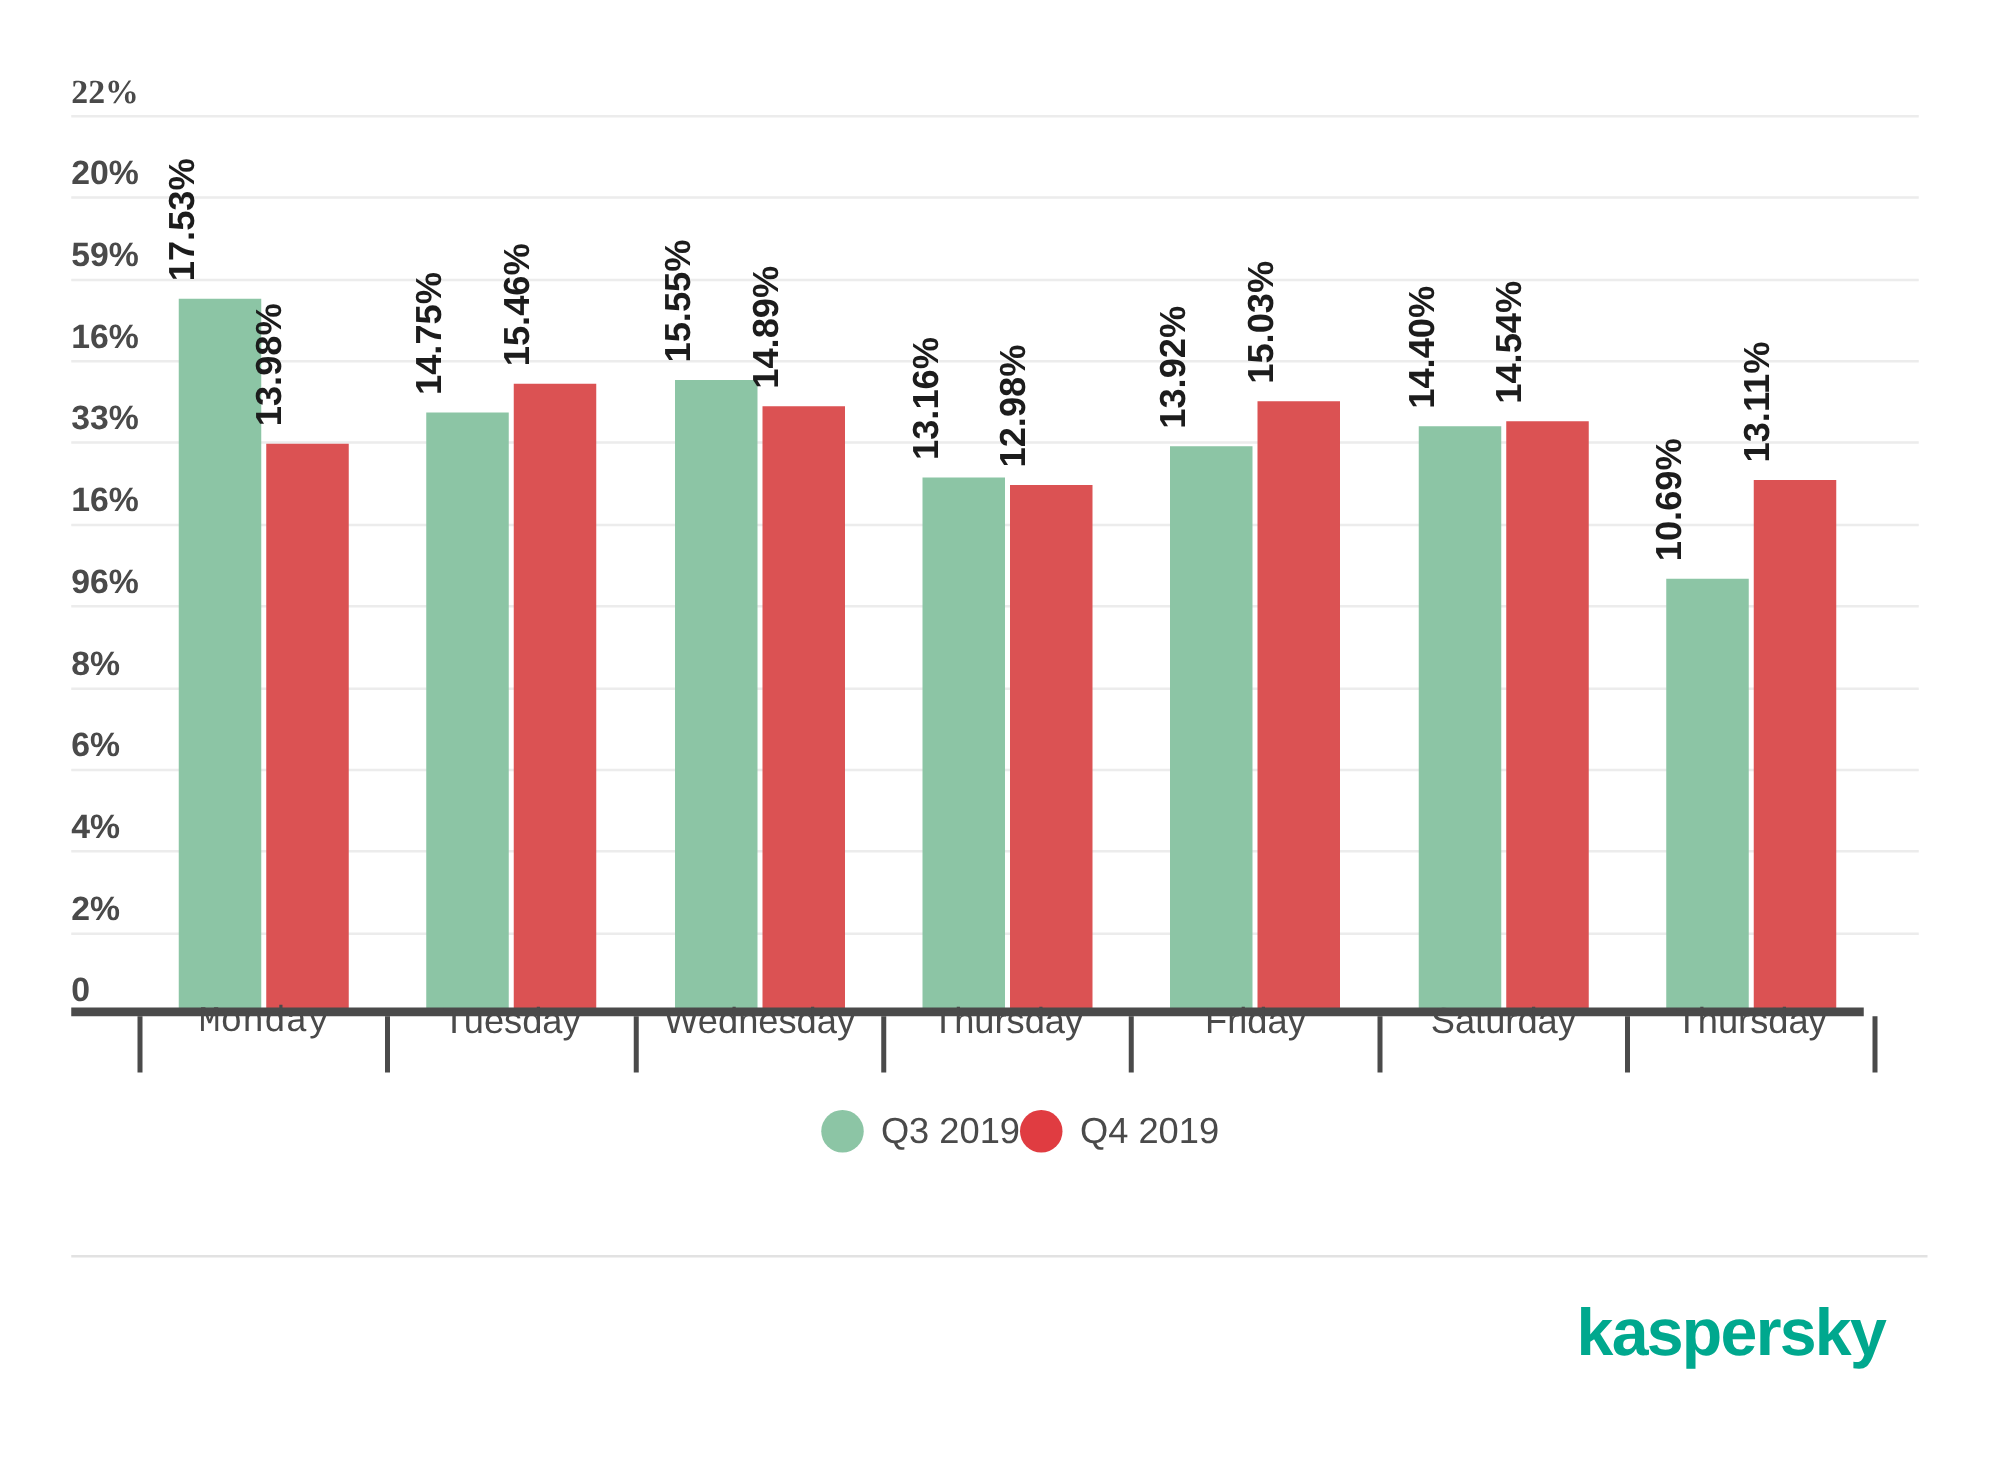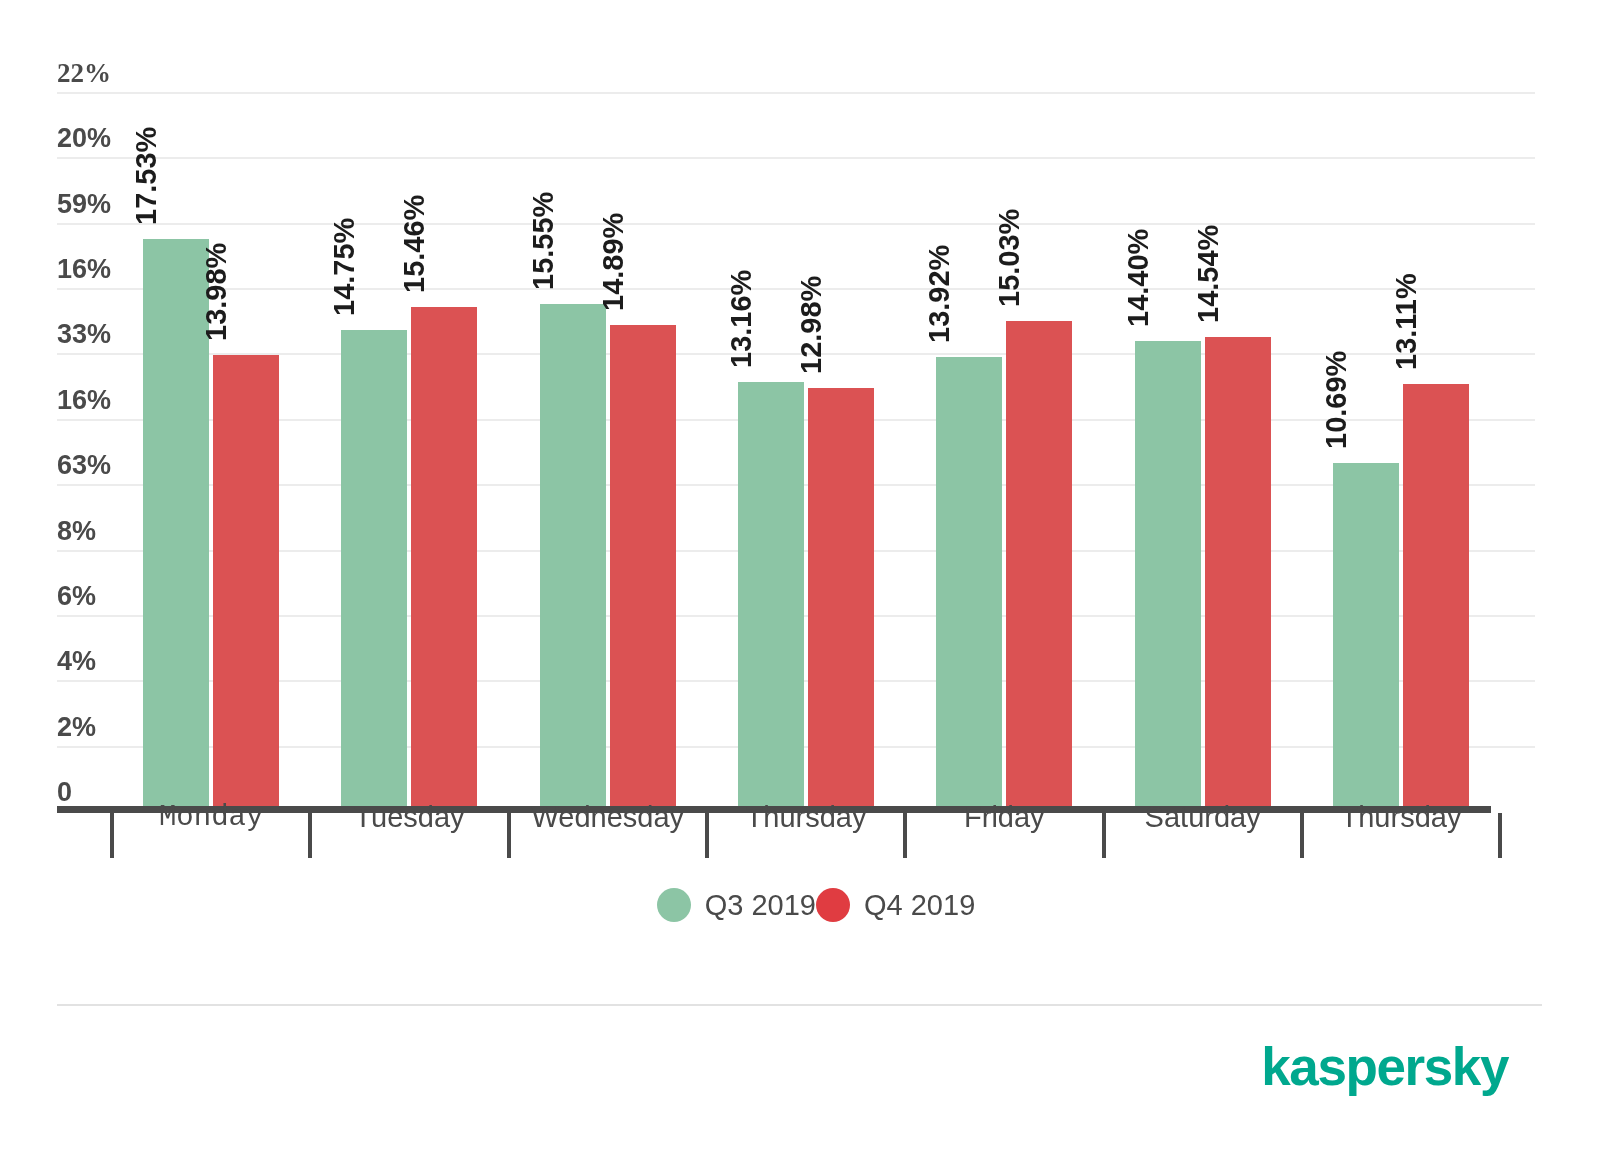--- a/index.html
+++ b/index.html
@@ -169,21 +169,21 @@
         <div class="gridline" style="top: 222.727px;"></div>
         <div class="gridline" style="top: 157.364px;"></div>
         <div class="gridline" style="top: 92px;"></div>
       </div>
     <div id="ytick-labels">
         <div class="ytick-label" style="top: 779px;">0</div>
         <div class="ytick-label" style="top: 713.636px;">2%</div>
         <div class="ytick-label" style="top: 648.273px;">4%</div>
         <div class="ytick-label" style="top: 582.909px;">6%</div>
         <div class="ytick-label" style="top: 517.545px;">8%</div>
-        <div class="ytick-label" style="top: 452.182px;">63%</div>
+        <div class="ytick-label" style="top: 452.182px;">96%</div>
         <div class="ytick-label" style="top: 386.818px;">16%</div>
         <div class="ytick-label" style="top: 321.455px;">33%</div>
         <div class="ytick-label" style="top: 256.091px;">16%</div>
         <div class="ytick-label" style="top: 190.727px;">59%</div>
         <div class="ytick-label" style="top: 125.364px;">20%</div>
         <div class="ytick-label" style="top: 60px; font-family: Liberation Serif, serif;">22%</div>
       </div>
     <div id="bars">
         <div class="bar q3" style="left: 143.15px; height: 572.912px;">
           <span class="bar-label" style="bottom: 572.912px;">17.53%</span>

